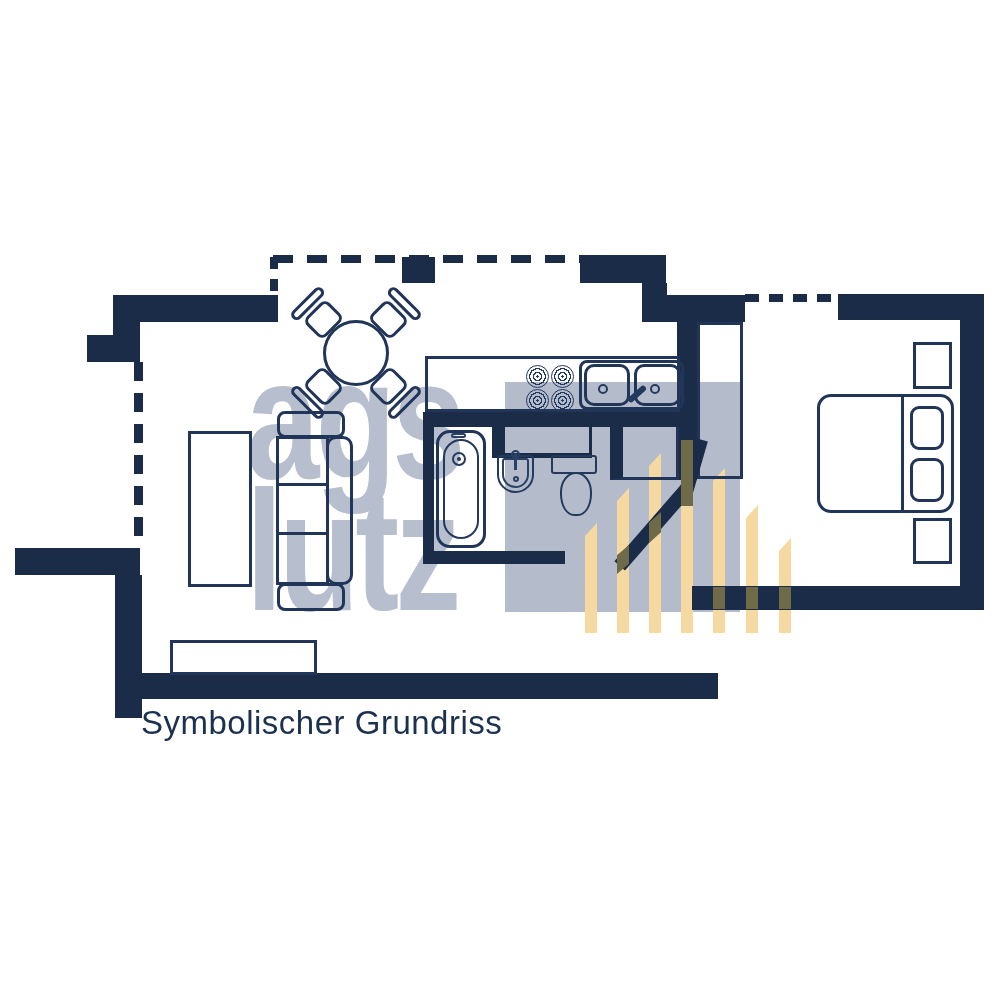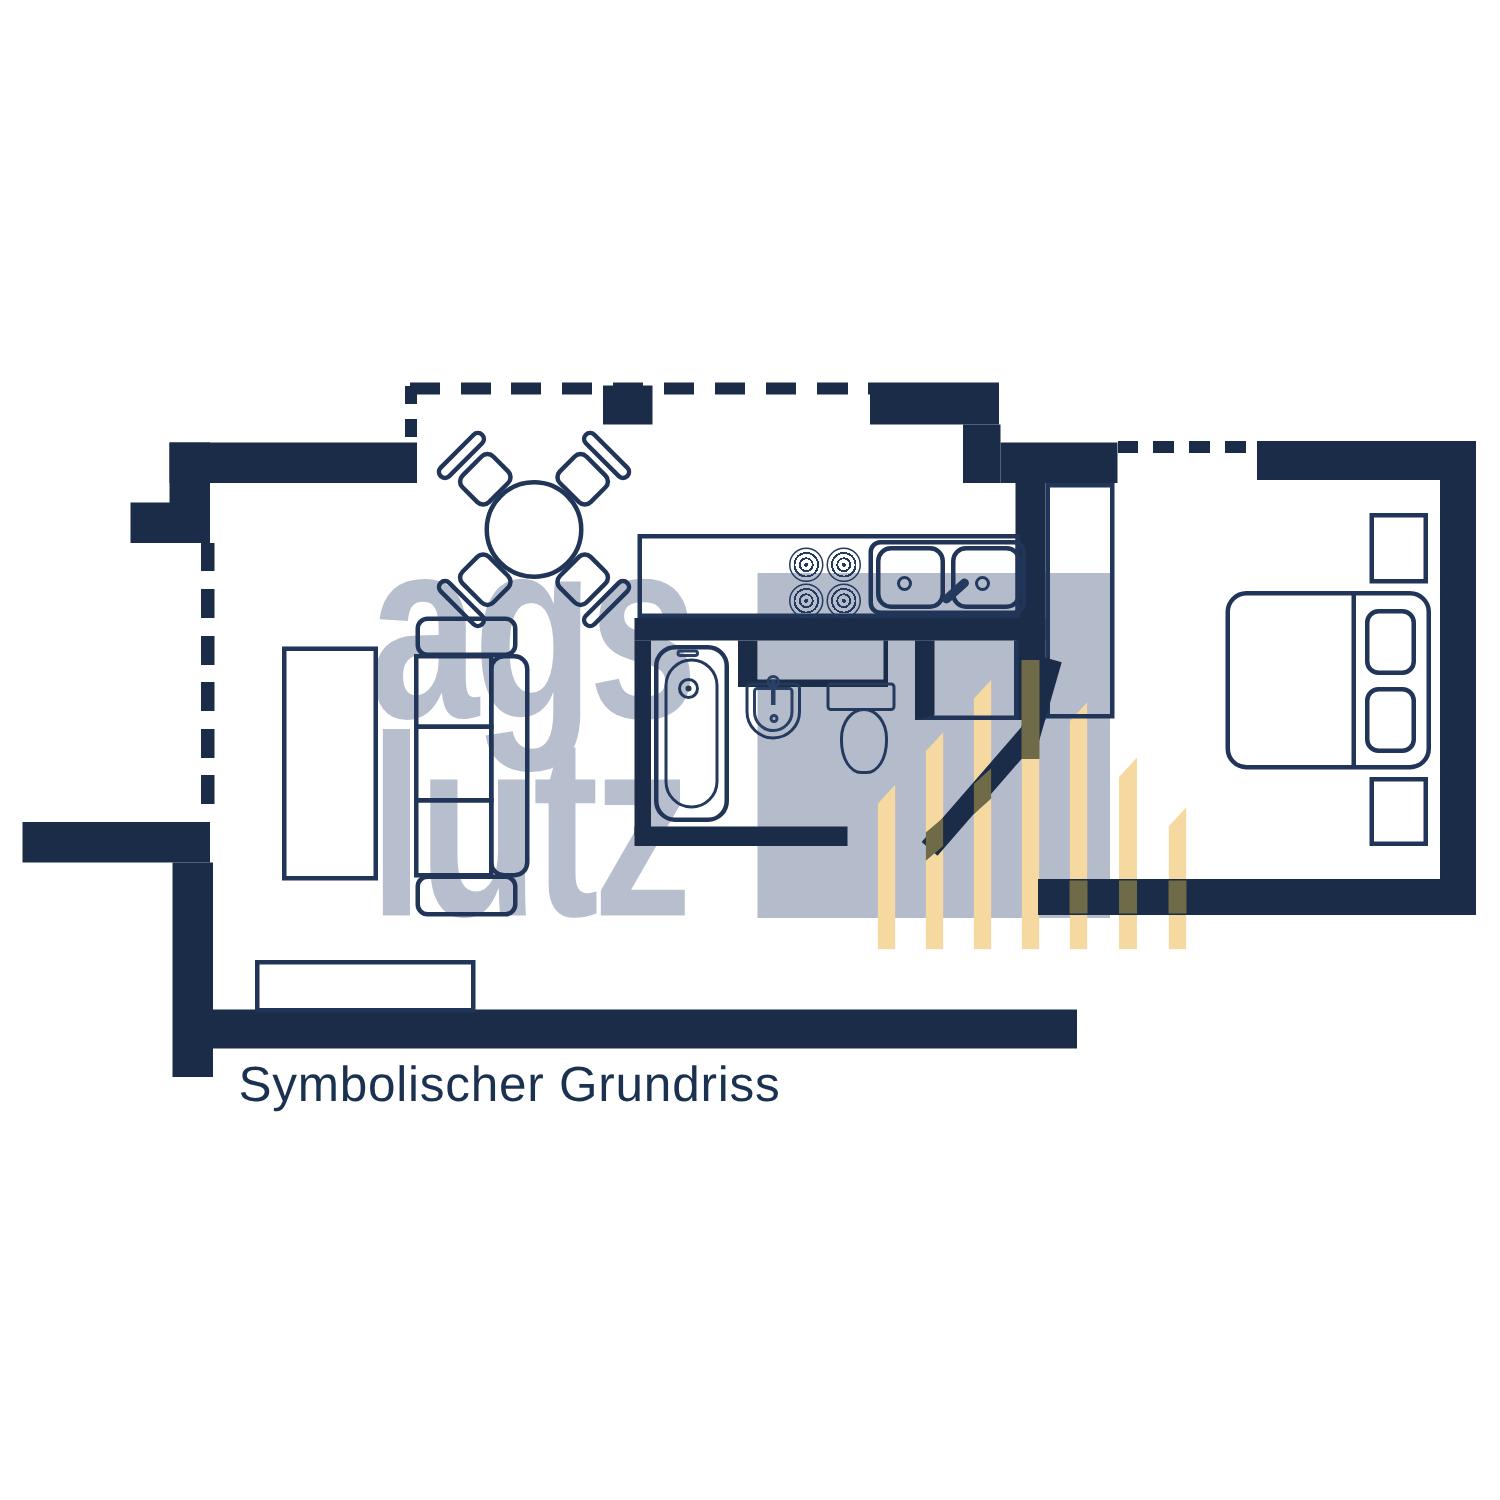--- a/index.html
+++ b/index.html
@@ -21,21 +21,21 @@
   #wm-square{background:#b4bccb;z-index:1;}
   .wm-text{color:#b7bfce;font-weight:700;font-size:132px;line-height:1;letter-spacing:-4px;
            transform:scaleY(1.30);transform-origin:top left;z-index:2;white-space:nowrap;}
   .gold{background:#f6d9a1;z-index:3;clip-path:polygon(0 13px,100% 0,100% 100%,0 100%);}
   .olive{background:#6f6b49;z-index:5;}
   .logo-diag{background:#1a2c47;z-index:4;}
   
   .burner{border-radius:50%;z-index:4;border:1.5px solid #24395e;
           background:repeating-radial-gradient(circle at 50% 50%,#24395e 0 1.3px,rgba(0,0,0,0) 1.3px 3.6px);}
   .drain{border:2.5px solid #24395e;border-radius:50%;background:transparent;z-index:4;}
-  #caption{z-index:4;font-size:33px;color:#1b3150;letter-spacing:0.5px;white-space:nowrap;margin-left:18px;}
+  #caption{z-index:4;font-size:33px;color:#1b3150;letter-spacing:0.5px;white-space:nowrap;}
 </style>
 </head>
 <body>
 
 <div id="canvas">
 
   <div id="wm-square" class="abs" style="left:505px;top:382px;width:235px;height:230px;"></div>
   <div class="abs wm-text" style="left:246px;top:334px;">ags</div>
   <div class="abs wm-text" style="left:246px;top:466px;">lutz</div>
 

